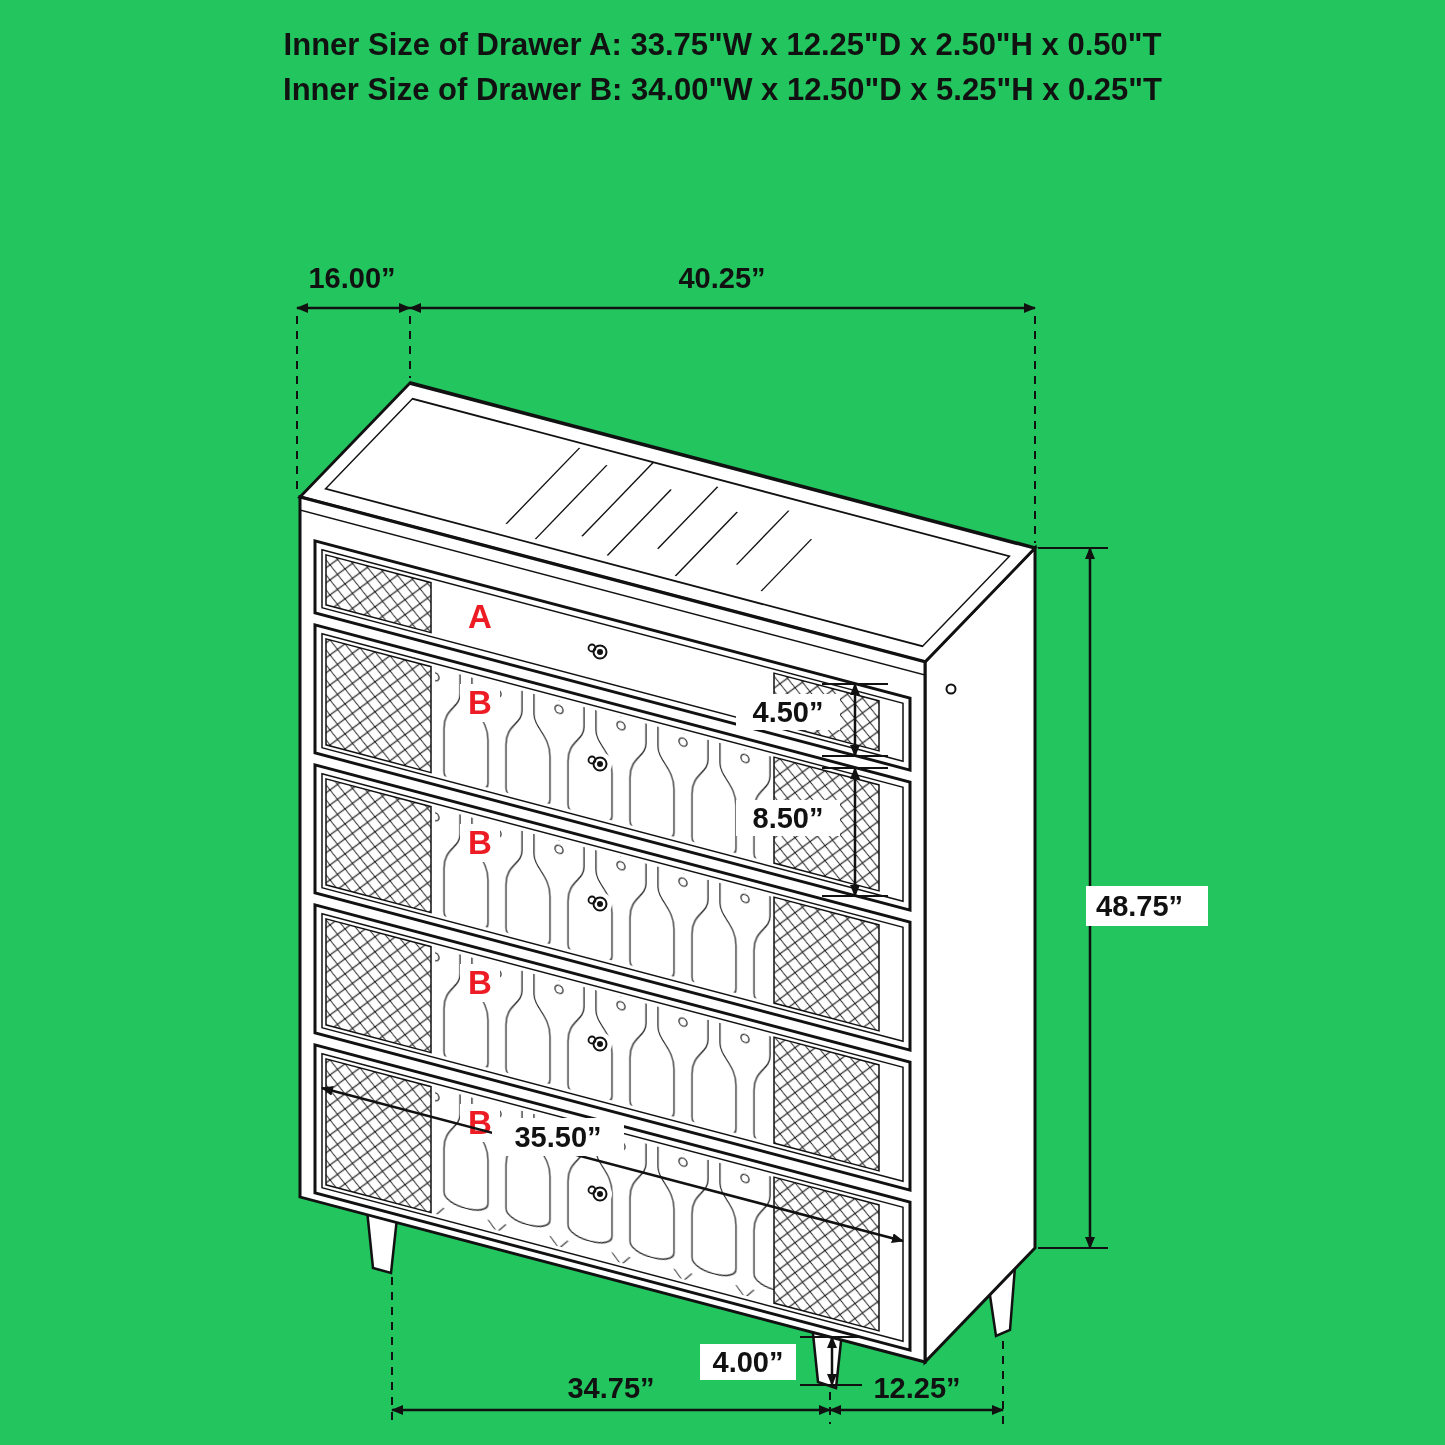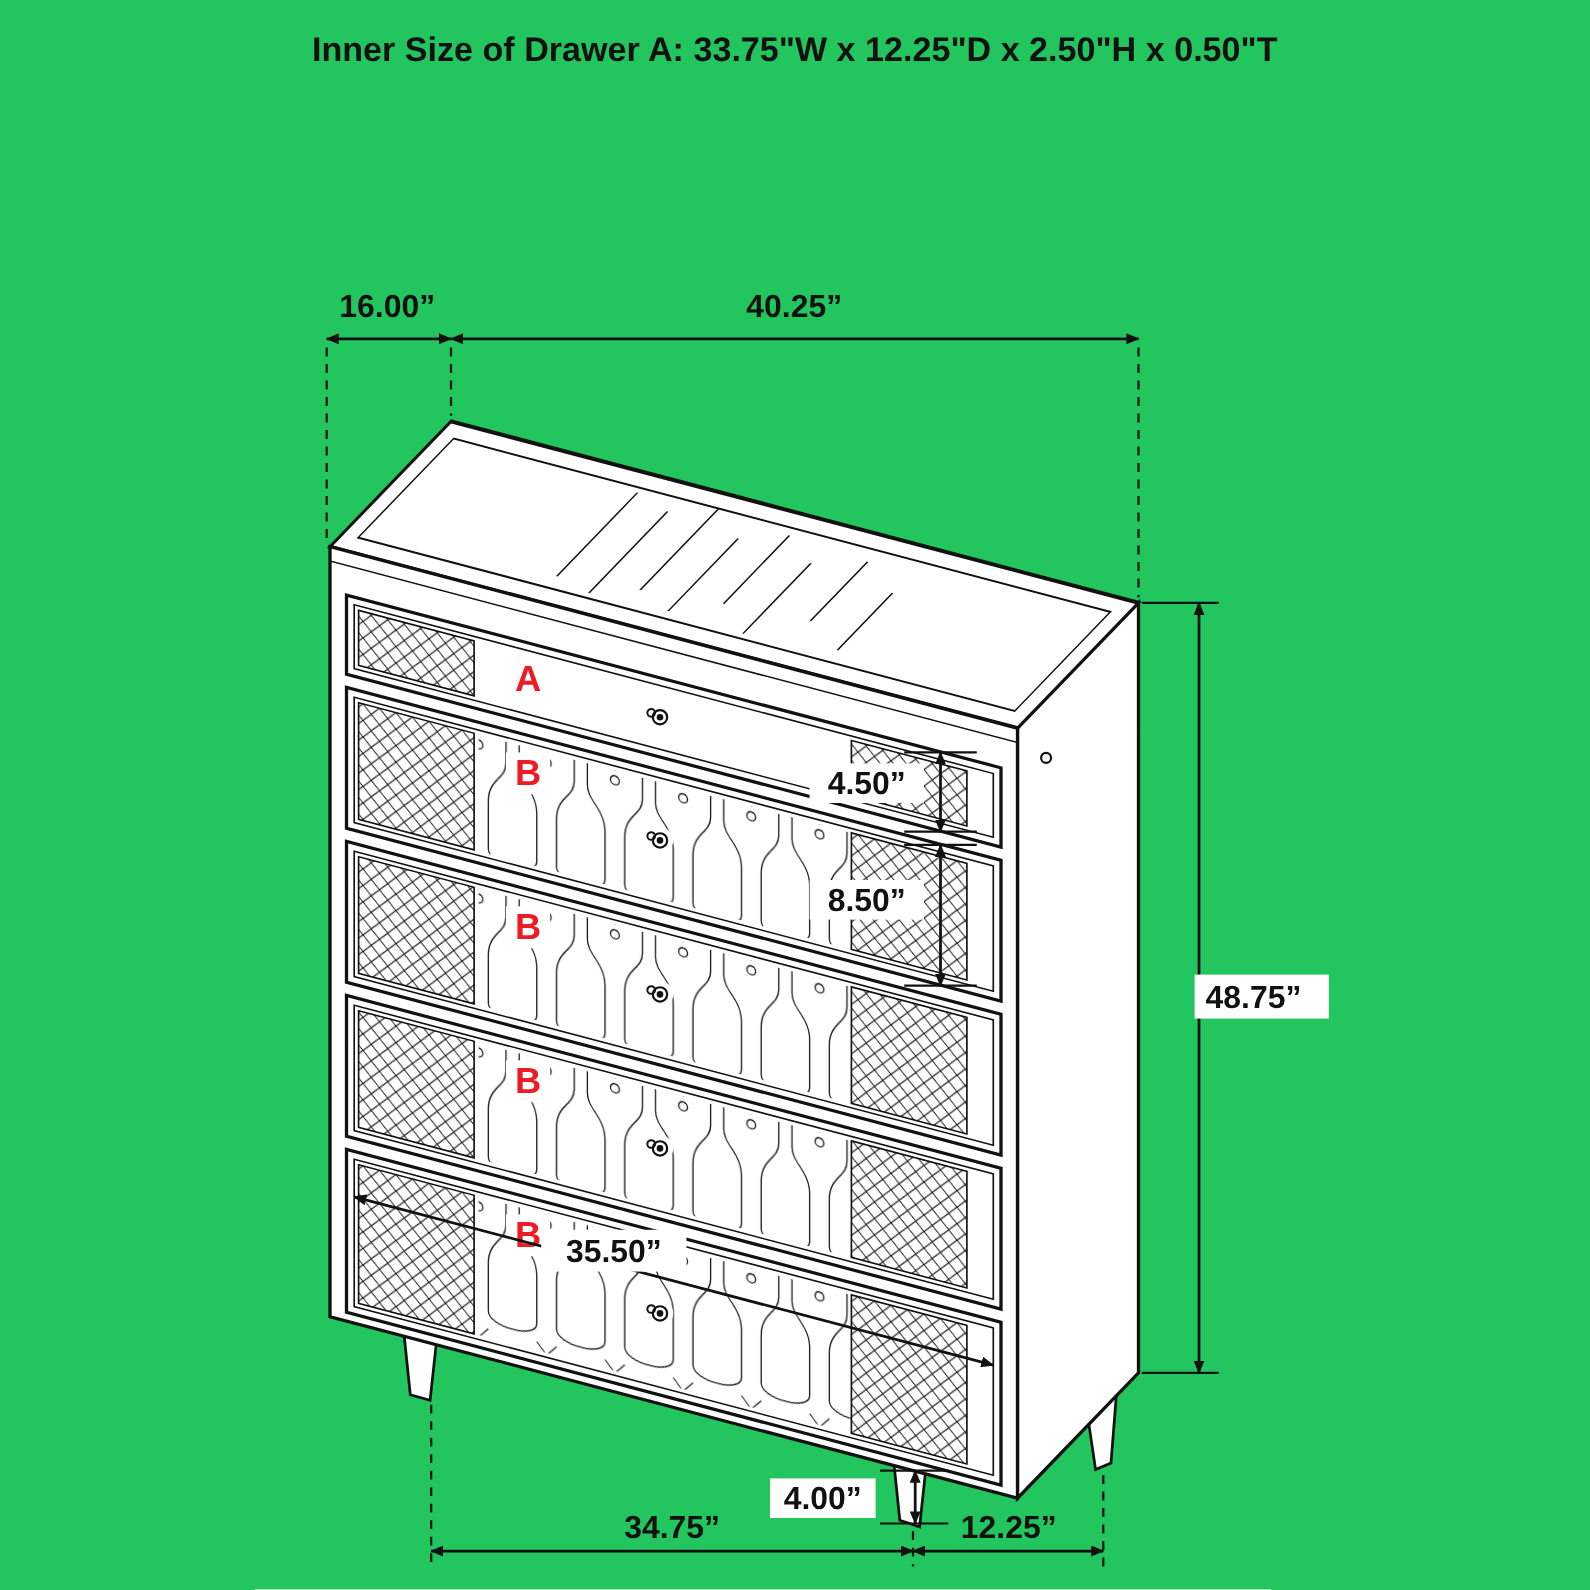--- a/index.html
+++ b/index.html
@@ -12,20 +12,21 @@
   .dimtxt { font-family:"Liberation Sans", sans-serif; font-size:29px; font-weight:bold; fill:#111; }
   .redletter { font-family:"Liberation Sans", sans-serif; font-size:33px; font-weight:bold; fill:#ed1c24; }
 </style>
 </head>
 <body>
 
 <div class="stage">
 
   <div class="header">
     <div>Inner Size of Drawer A: 33.75"W x 12.25"D x 2.50"H x 0.50"T</div>
+    <div>Inner Size of Drawer B: 34.00"W x 12.50"D x 5.25"H x 0.25"T</div>
   </div>
 
   <svg class="diagram" width="1445" height="1445" viewBox="0 0 1445 1445">
     <defs>
       <marker id="arrS" markerWidth="12" markerHeight="10" refX="1" refY="5" orient="auto" markerUnits="userSpaceOnUse">
         <path d="M12,0 L0,5 L12,10 Z" fill="#111"></path>
       </marker>
       <marker id="arrE" markerWidth="12" markerHeight="10" refX="11" refY="5" orient="auto" markerUnits="userSpaceOnUse">
         <path d="M0,0 L12,5 L0,10 Z" fill="#111"></path>
       </marker>

